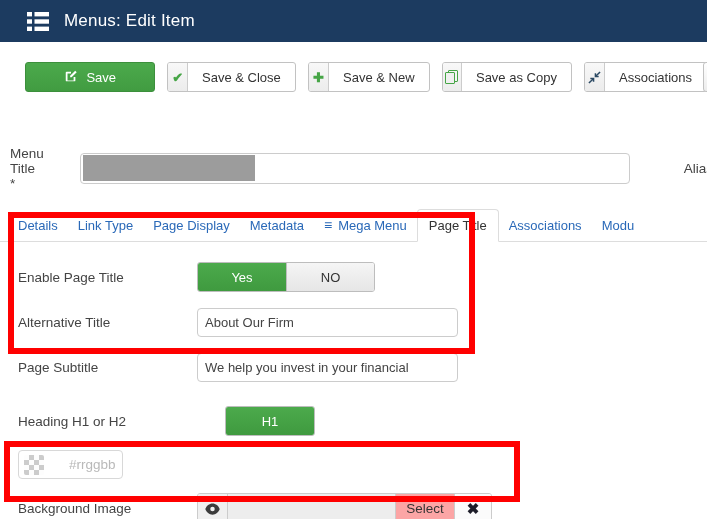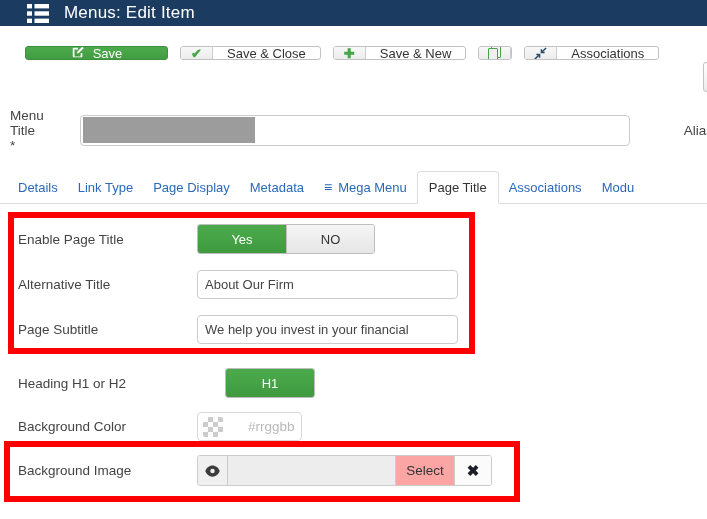--- a/index.html
+++ b/index.html
@@ -3,45 +3,45 @@
 <meta charset="utf-8">
 <style>
   * { margin:0; padding:0; box-sizing:border-box; }
   html,body { width:707px; height:519px; }
   body {
     position:relative; overflow:hidden; background:#fff;
     font-family:"Liberation Sans", sans-serif; color:#333;
   }
 
   
-  .app-header { height:26px; background:#1c3b60; display:flex; align-items:center; padding-left:27px; }
+  .app-header { height:42px; background:#1c3b60; display:flex; align-items:center; padding-left:27px; }
   .app-header .menu-glyph { display:flex; margin-right:15px; }
   .app-header h1 { color:#fff; font-size:17px; font-weight:400; letter-spacing:.2px; }
 
   
   .toolbar { padding:20px 0 0 25px; height:73px; display:flex; align-items:flex-start; gap:12px; background:#fff; }
-  .btn { height:14px; border-radius:3px; font-family:inherit; font-size:13px; cursor:pointer; }
+  .btn { height:30px; border-radius:3px; font-family:inherit; font-size:13px; cursor:pointer; }
   .btn-success {
     background:linear-gradient(#4caa4c,#419c41); border:1px solid #3c8f3c; color:#fff;
     width:143px; display:flex; align-items:center; justify-content:center; gap:8px;
   }
   .btn-split { display:flex; align-items:stretch; border:1px solid #c2c2c2; background:#fff; overflow:hidden; padding:0; }
   .btn-split .ico-cell {
     width:32px; display:flex; align-items:center; justify-content:center;
     background:linear-gradient(#f8f8f8,#ececec); border-right:1px solid #ccc; font-size:13px;
   }
   .btn-split .lbl-cell { display:flex; align-items:center; padding:0 14px; color:#333; white-space:nowrap; }
   .ico-green { color:#46a546; font-weight:700; }
   .copy-ico { position:relative; width:13px; height:14px; }
   .copy-ico::before { content:""; position:absolute; right:0; top:0; width:8px; height:10px; border:1.5px solid #46a546; border-radius:1px; background:#f6f6f6; }
   .copy-ico::after  { content:""; position:absolute; left:0; bottom:0; width:8px; height:10px; border:1.5px solid #46a546; border-radius:1px; background:#f0f0f0; }
   .btn-sliver { position:absolute; left:703px; top:62px; width:18px; height:30px; border:1px solid #c2c2c2; border-radius:3px; background:linear-gradient(#fff,#ececec); }
 
   
-  .title-row { display:flex; align-items:center; margin:9px 0 0 10px;gap:36px; }
+  .title-row { display:flex; align-items:center; margin:31px 0 0 10px;gap:36px; }
   .title-row .lbl { width:85px; font-size:13.5px; color:#444; }
   .big-input-wrap { position:relative; width:550px; }
   .big-input { width:550px; height:31px; border:1px solid #ccc; border-radius:4px; background:#fff; font-size:13.5px; padding:0 8px; color:#444; }
   .redaction { position:absolute; left:3px; top:2px; width:172px; height:26px; background:#9c9c9c; }
   .alias-lbl { margin-left:18px; font-size:13.5px; color:#444; }
 
   
   .tabs { display:flex; align-items:flex-end; margin-top:18px; padding-left:8px; border-bottom:1px solid #ddd; white-space:nowrap; }
   .tab { padding:8px 10px; font-size:13px; color:#2a69b8; text-decoration:none; cursor:pointer; display:flex; align-items:center; gap:6px; }
   .tab .tab-ico { font-size:14px; }
@@ -118,20 +118,21 @@
 
   <button class="btn btn-split">
     <span class="ico-cell ico-green">✚</span>
     <span class="lbl-cell">Save &amp; New</span>
   </button>
 
   <button class="btn btn-split">
     <span class="ico-cell">
         <span class="copy-ico"></span>
       </span>
+    <span class="lbl-cell">Save as Copy</span>
   </button>
 
   <button class="btn btn-split">
     <span class="ico-cell">
       <svg width="13" height="13" viewBox="0 0 14 14">
         <g stroke="#2c4a64" stroke-width="1.6" fill="none">
           <path d="M13 1 L8 6"></path>
             <path d="M8 2.5 V6 H11.5"></path>
           <path d="M1 13 L6 8"></path>
             <path d="M6 11.5 V8 H2.5"></path>
@@ -187,21 +188,20 @@
   </div>
 
   <div class="field-row mt24">
     <span class="field-label">Heading H1 or H2</span>
     <div class="toggle">
       <span class="t-opt on">H1</span>
     </div>
   </div>
 
   <div class="field-row mt14">
-    <span class="field-label">Background Color</span>
     <div class="color-input">
       <span class="checker"></span>
       <input readonly="" placeholder="#rrggbb" style="">
     </div>
   </div>
 
   <div class="field-row mt14">
     <span class="field-label">Background Image</span>
     <div class="media-group">
       <span class="eye-cell">

